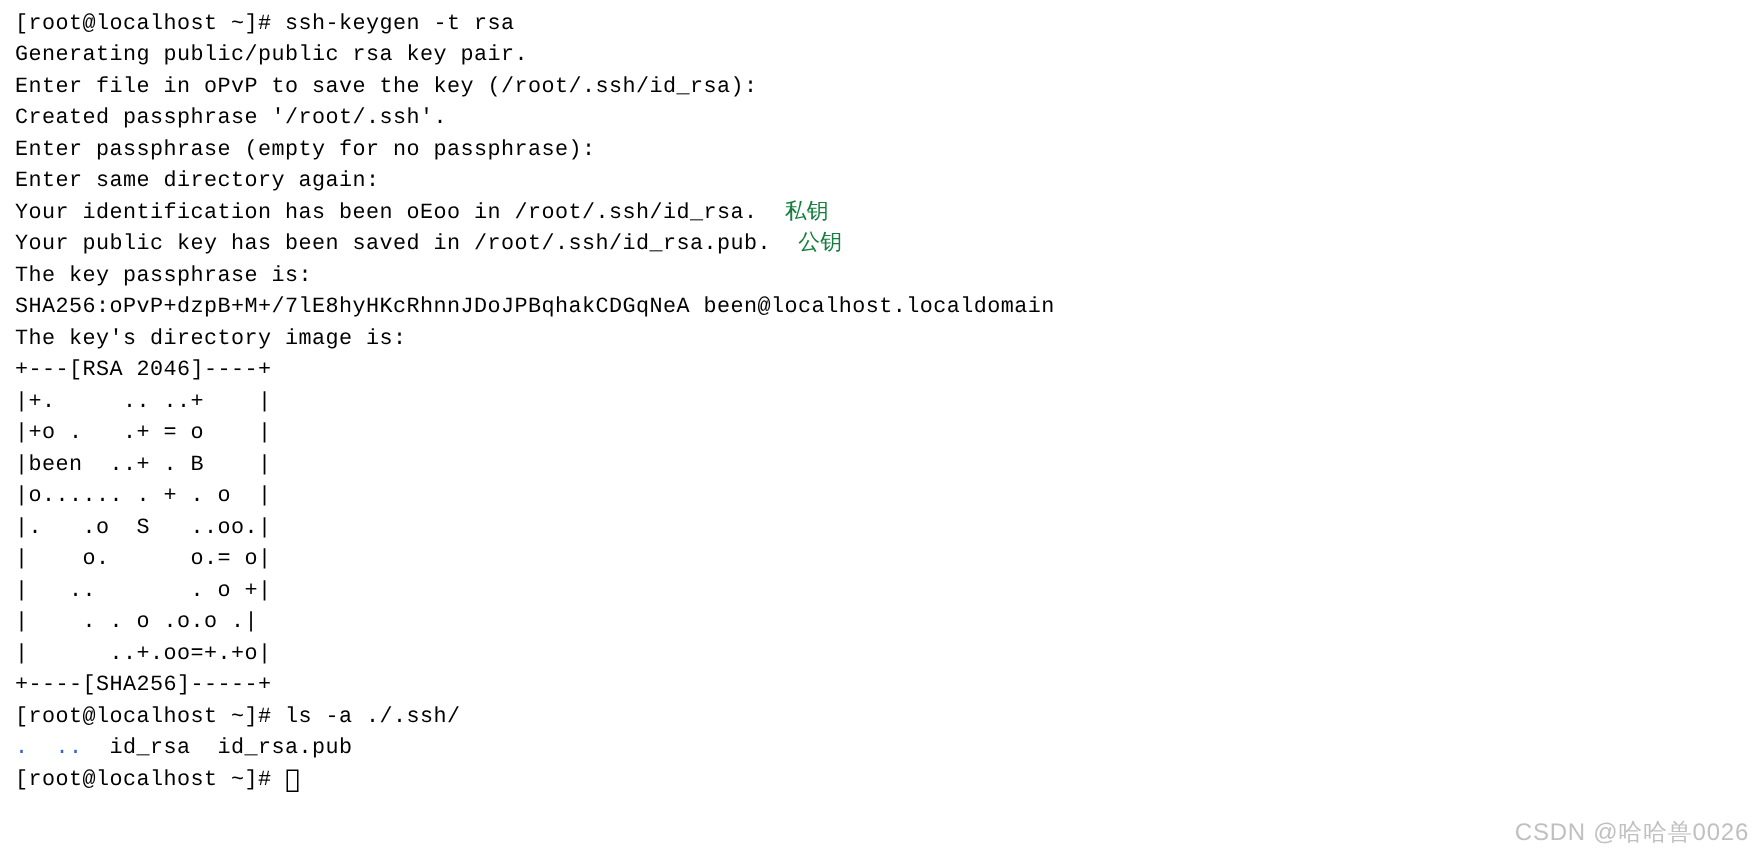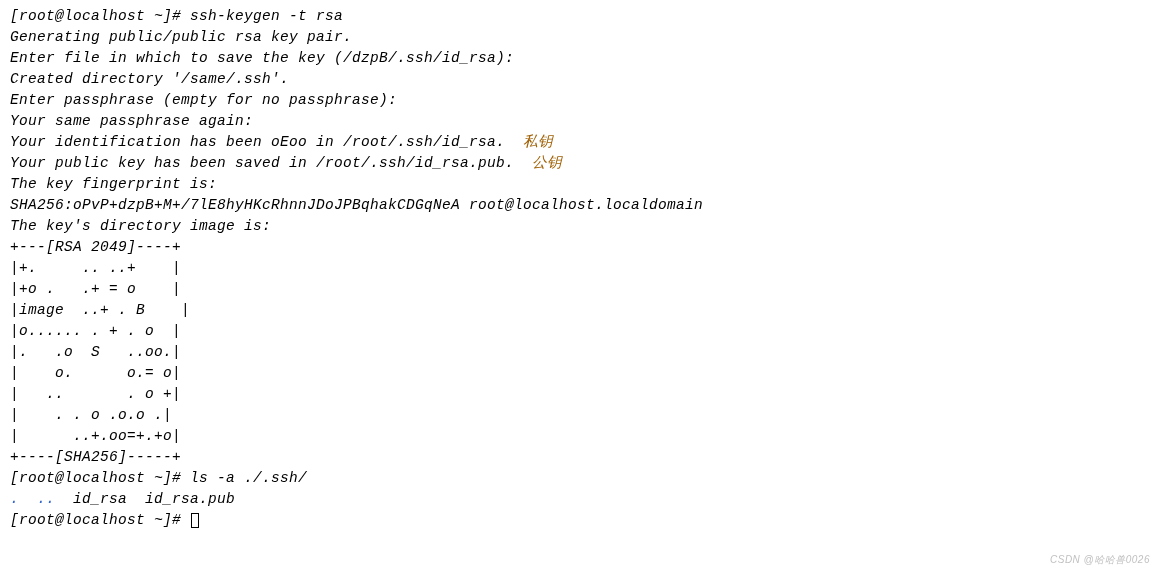--- a/index.html
+++ b/index.html
@@ -1,81 +1,80 @@
 <!DOCTYPE html>
 <html><head>
   <meta charset="utf-8">
   <style>
     * {
       margin: 0;
       padding: 0;
       box-sizing: border-box;
-      font-style: italic;
     }
     body {
       background: #ffffff;
       font-family: "Consolas", "Monaco", "Courier New", monospace;
       font-size: 14.5px;
       line-height: 1.45;
       color: #000000;
       padding: 6px 10px;
       width: 1170px;
       height: 575px;
       overflow: hidden;
       position: relative;
       letter-spacing: 0.3px;
     }
     .line {
       white-space: pre;
     }
     .red {
-      color: #a16207;
+      color: #15803d;
     }
     .blue {
       color: #3366cc;
     }
     .prompt {
       display: inline;
     }
     .cursor {
       display: inline-block;
       width: 8px;
       height: 15px;
       border: 1px solid #000000;
       vertical-align: text-bottom;
       margin-left: 1px;
     }
     .watermark {
       position: absolute;
-      right: 20px;
+      right: 4px;
       bottom: 8px;
       color: rgba(130, 130, 130, 0.5);
       font-family: Arial, sans-serif;
-      font-size: 10px;
+      font-size: 16px;
       letter-spacing: 0.5px;
     }
   </style>
 </head>
 <body>
 
 <div class="line"><span class="prompt">[root@localhost ~]# </span><span>ssh-keygen -t rsa</span></div>
 <div class="line">Generating public/public rsa key pair.</div>
-<div class="line">Enter file in which to save the key (/dzpB/.ssh/id_rsa):</div>
-<div class="line">Created directory '/same/.ssh'.</div>
+<div class="line">Enter file in oPvP to save the key (/root/.ssh/id_rsa):</div>
+<div class="line">Created passphrase '/root/.ssh'.</div>
 <div class="line">Enter passphrase (empty for no passphrase):</div>
-<div class="line">Your same passphrase again:</div>
+<div class="line">Enter same directory again:</div>
 <div class="line"><span>Your identification has been oEoo in /root/.ssh/id_rsa.  </span><span class="red">私钥</span></div>
 <div class="line"><span>Your public key has been saved in /root/.ssh/id_rsa.pub.  </span><span class="red">公钥</span></div>
-<div class="line">The key fingerprint is:</div>
-<div class="line">SHA256:oPvP+dzpB+M+/7lE8hyHKcRhnnJDoJPBqhakCDGqNeA root@localhost.localdomain</div>
+<div class="line">The key passphrase is:</div>
+<div class="line">SHA256:oPvP+dzpB+M+/7lE8hyHKcRhnnJDoJPBqhakCDGqNeA been@localhost.localdomain</div>
 <div class="line">The key's directory image is:</div>
-<div class="line">+---[RSA 2049]----+</div>
+<div class="line">+---[RSA 2046]----+</div>
 <div class="line">|+.     .. ..+    |</div>
 <div class="line">|+o .   .+ = o    |</div>
-<div class="line">|image  ..+ . B    |</div>
+<div class="line">|been  ..+ . B    |</div>
 <div class="line">|o...... . + . o  |</div>
 <div class="line">|.   .o  S   ..oo.|</div>
 <div class="line">|    o.      o.= o|</div>
 <div class="line">|   ..       . o +|</div>
 <div class="line">|    . . o .o.o .|</div>
 <div class="line">|      ..+.oo=+.+o|</div>
 <div class="line">+----[SHA256]-----+</div>
 <div class="line"><span class="prompt">[root@localhost ~]# </span><span>ls -a ./.ssh/</span></div>
 <div class="line"><span class="blue">.  ..</span><span>  id_rsa  id_rsa.pub</span></div>
 <div class="line"><span class="prompt">[root@localhost ~]# </span><span class="cursor"></span></div>

